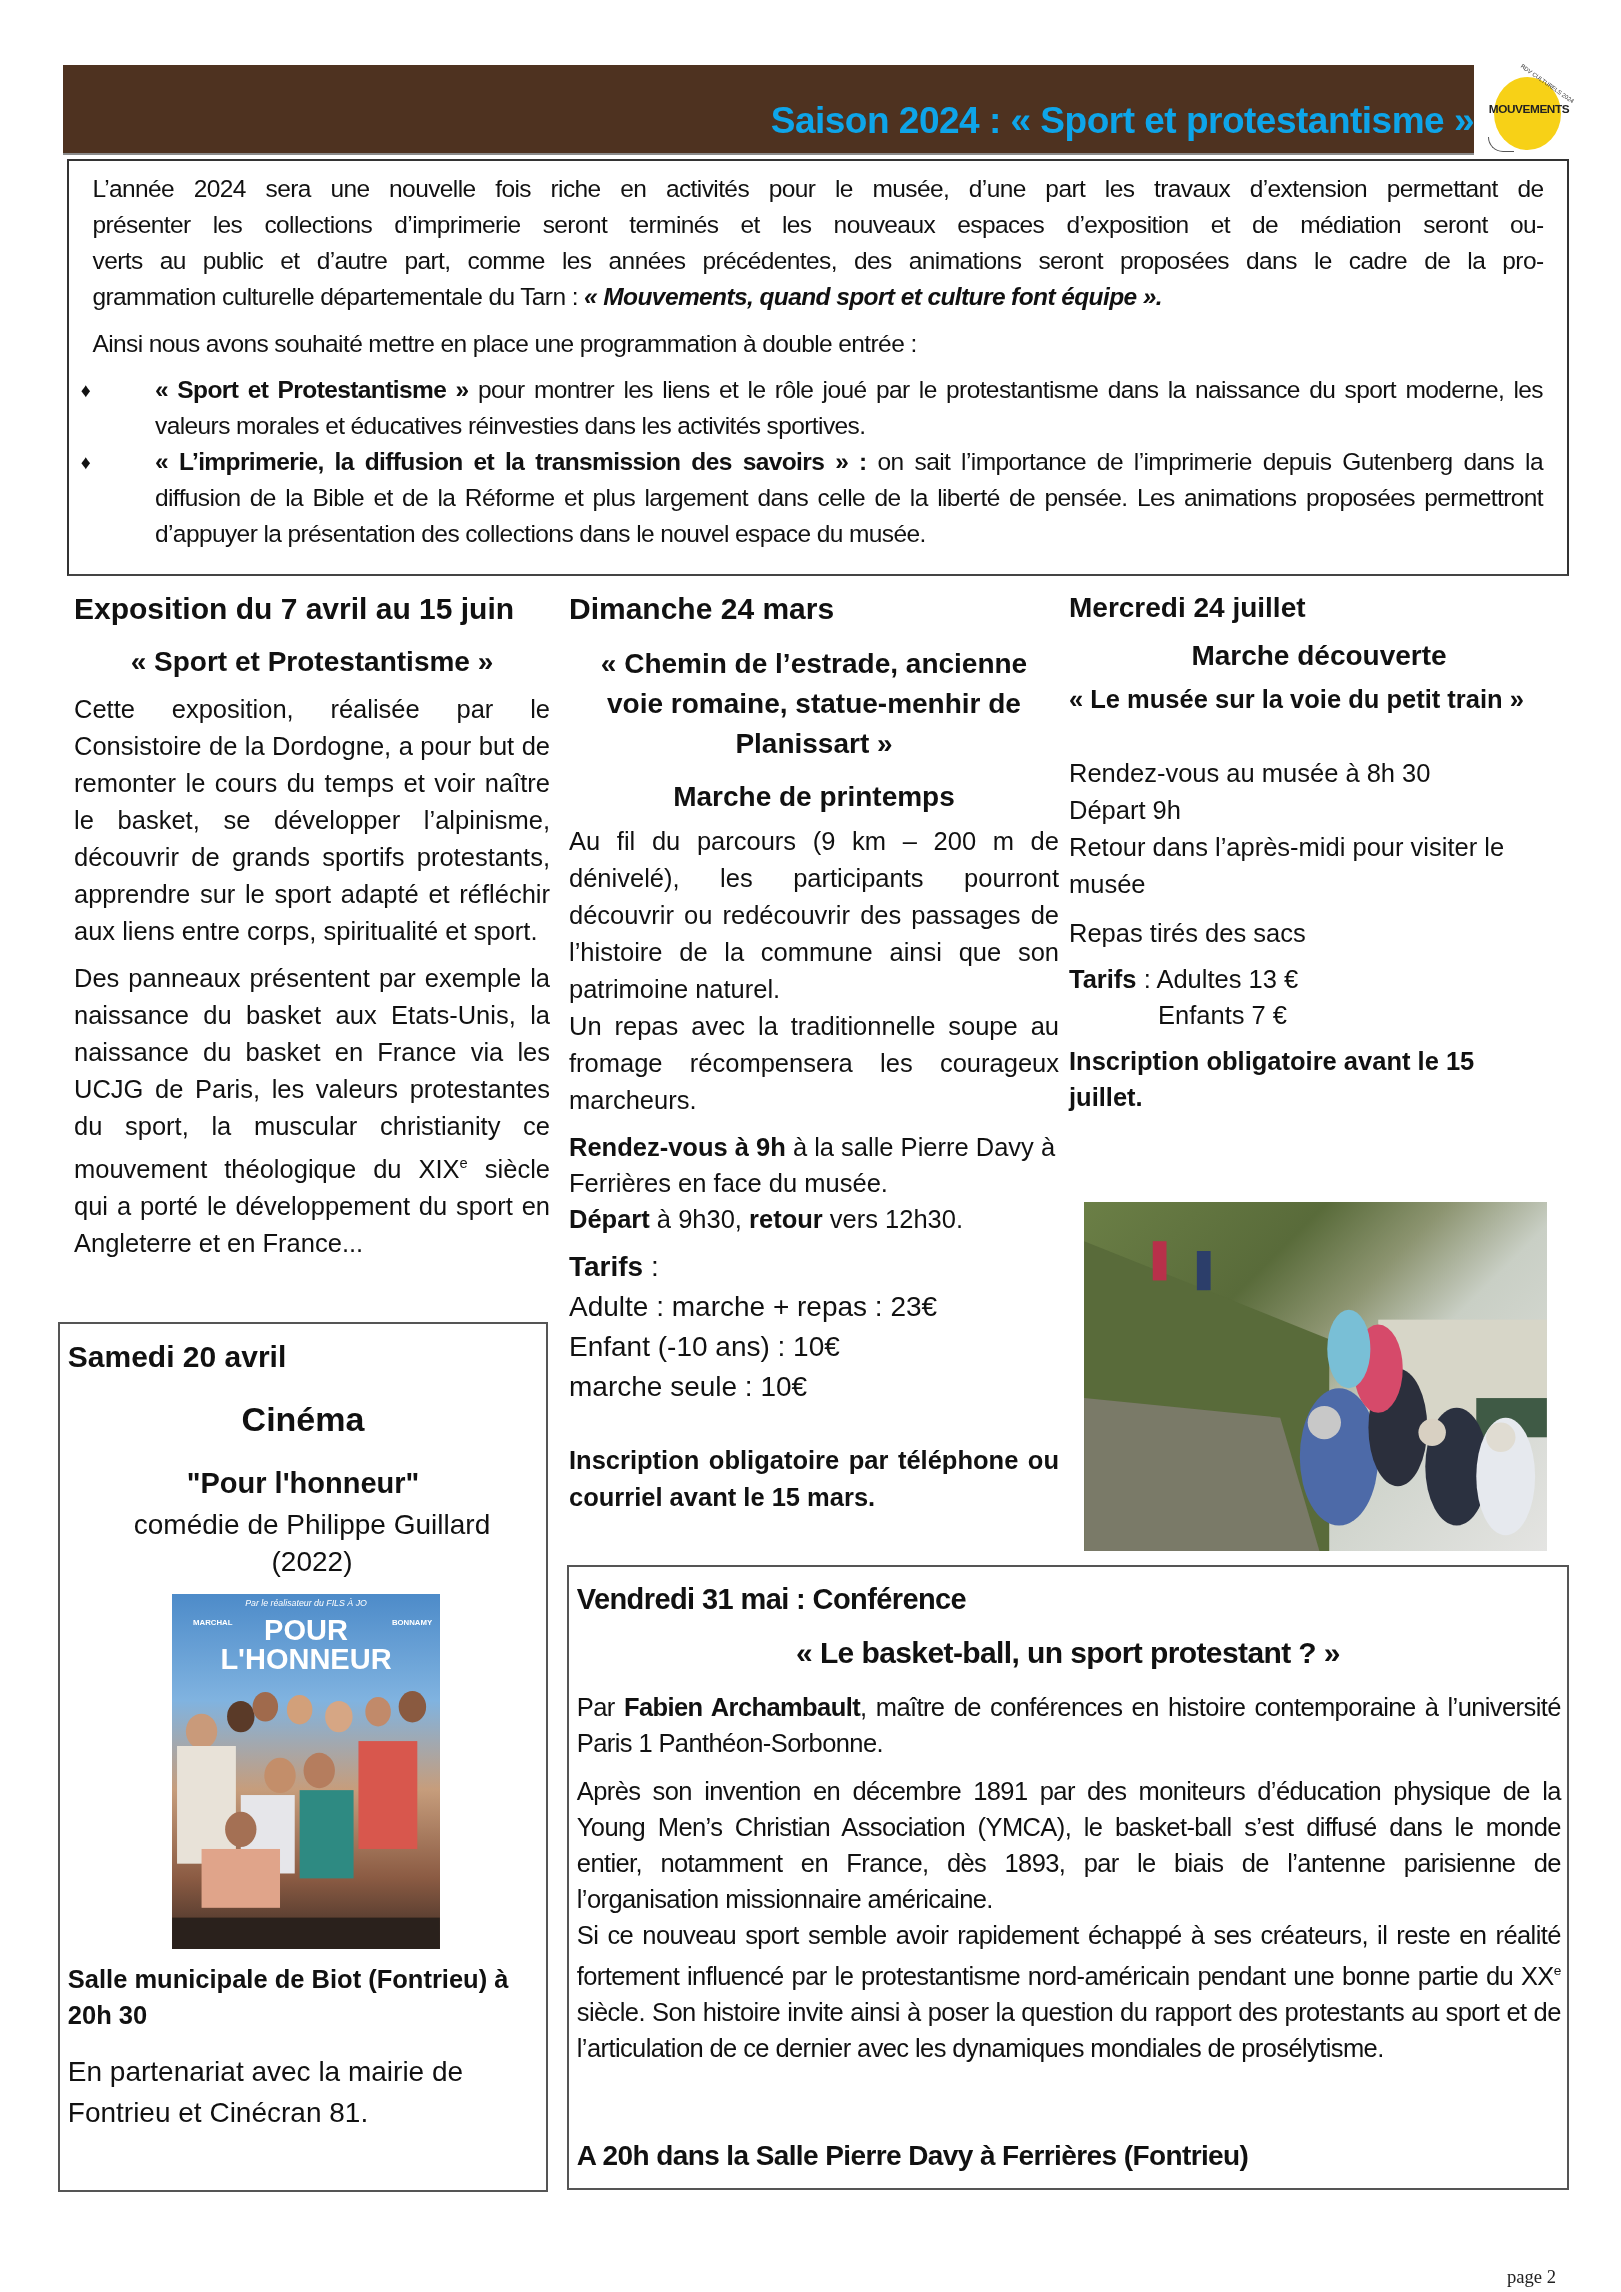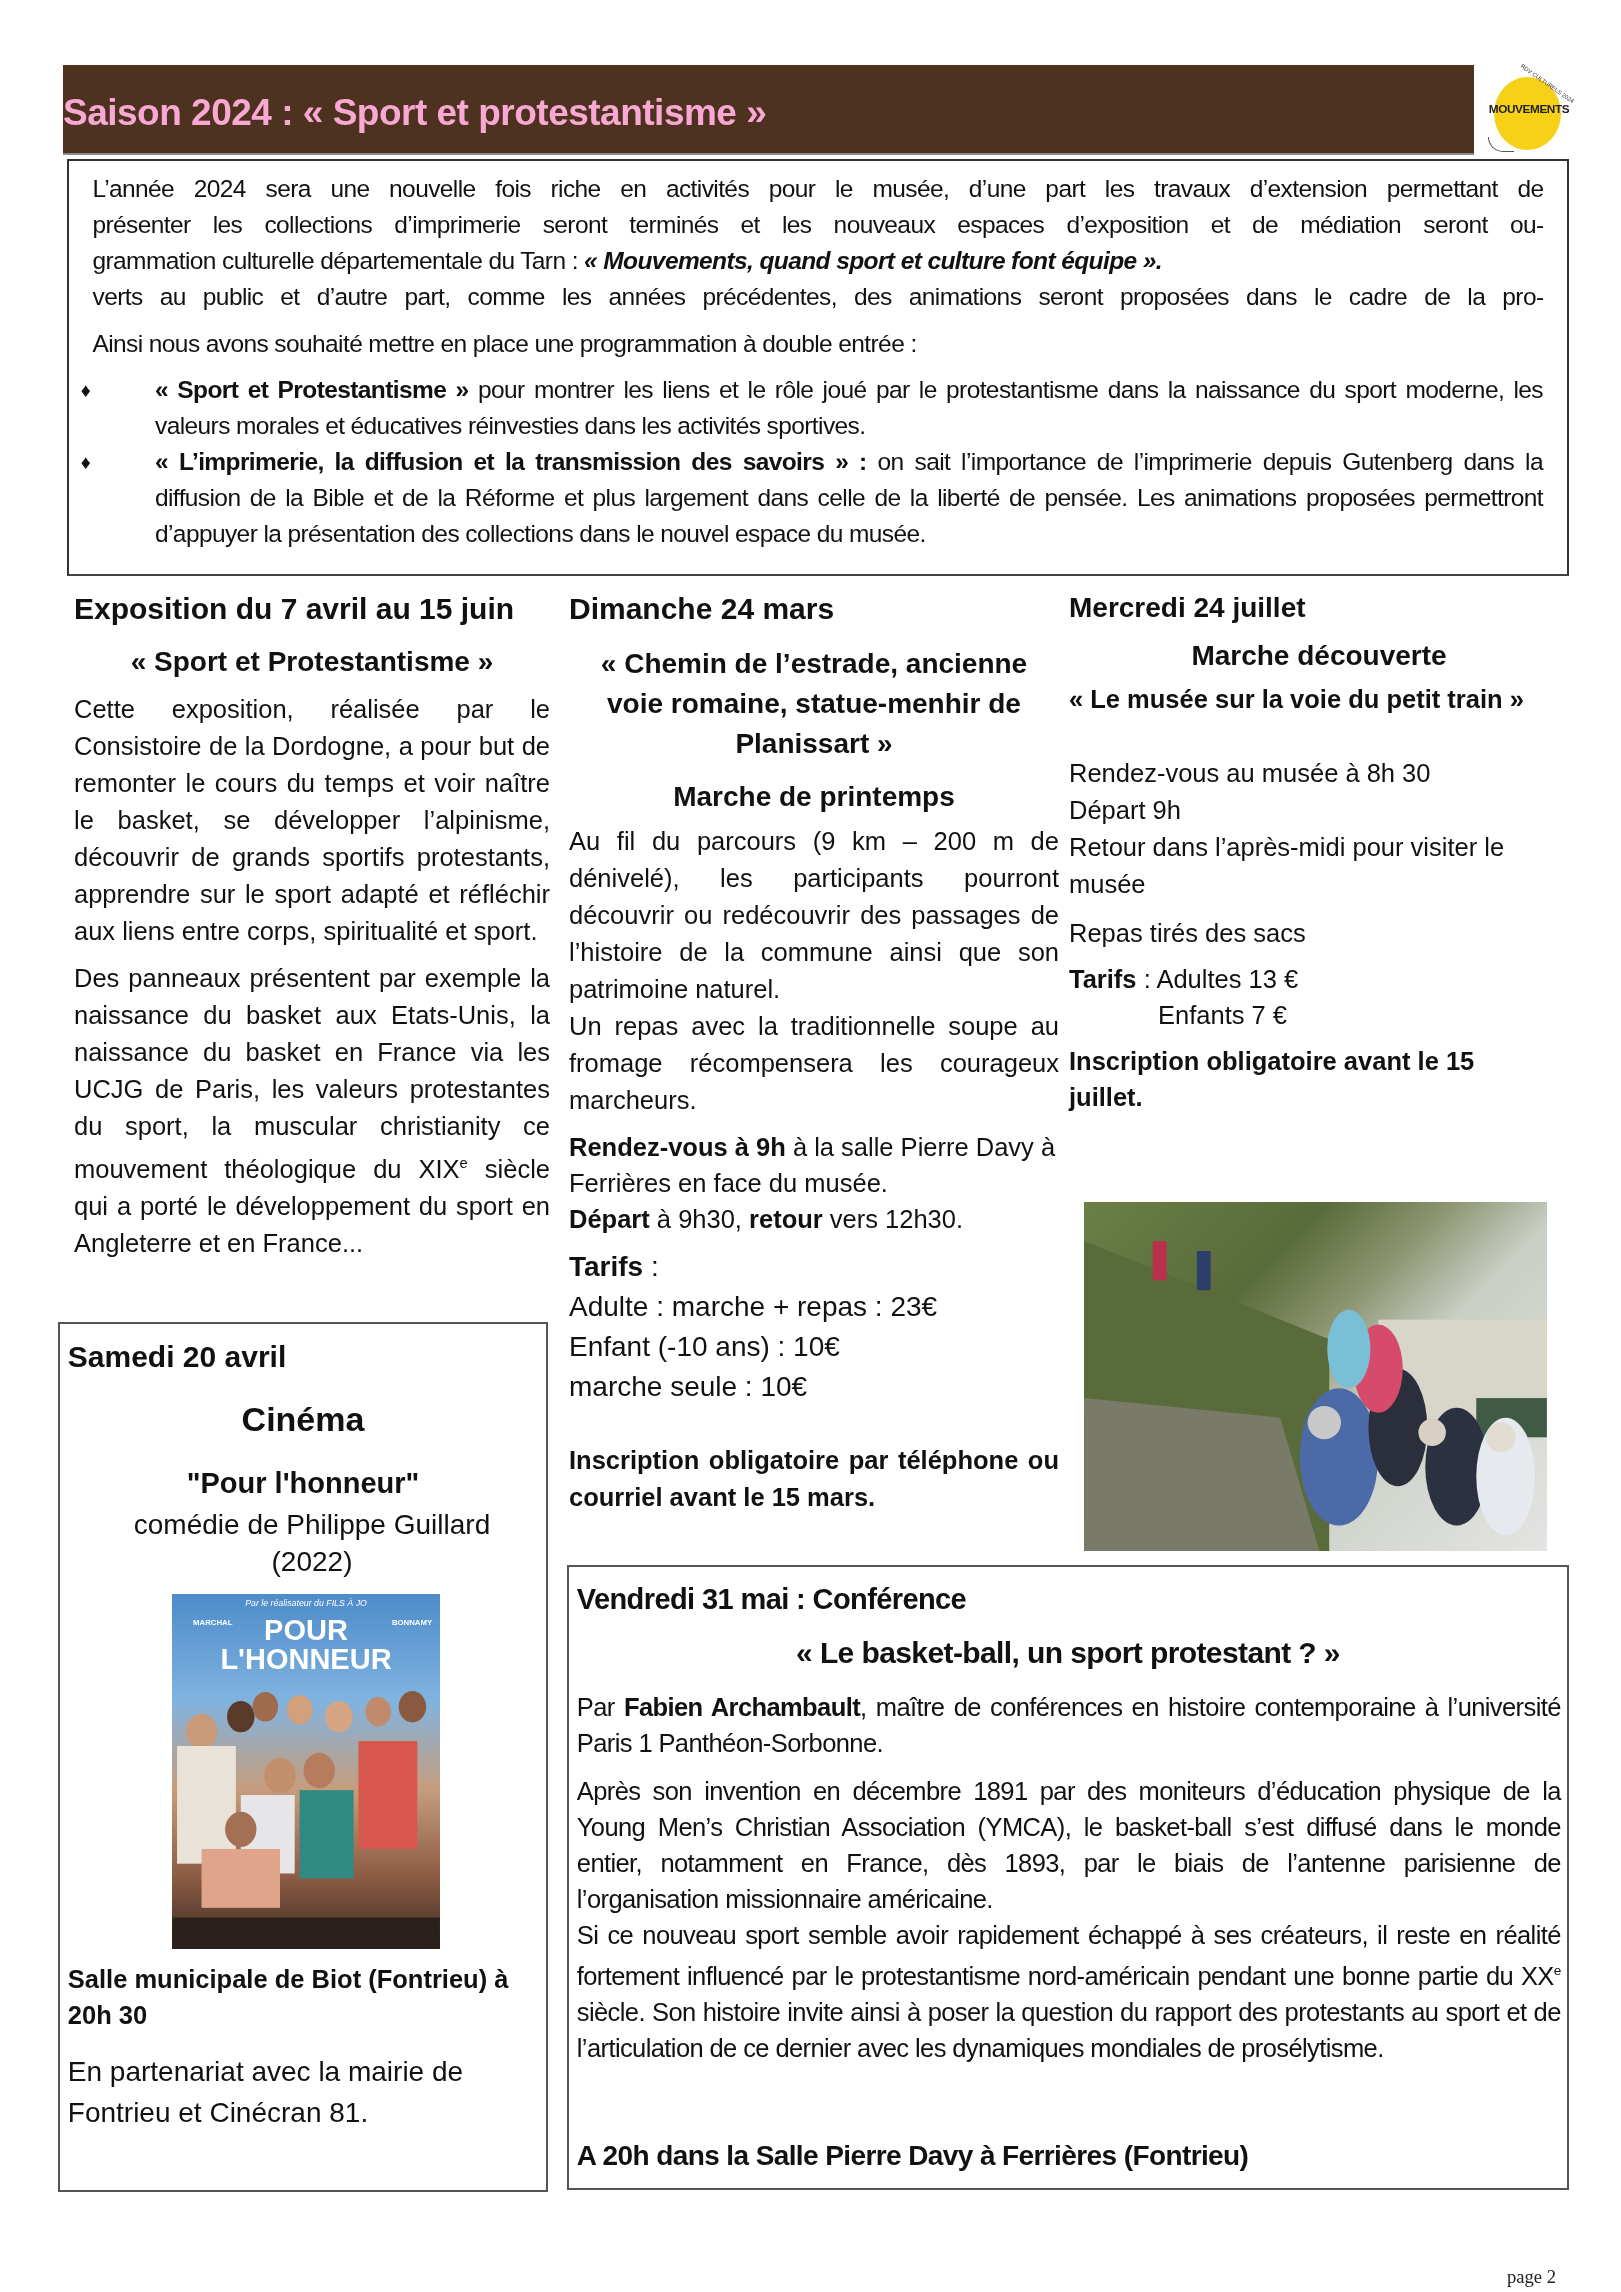--- a/index.html
+++ b/index.html
@@ -5,22 +5,22 @@
   html, body { margin:0; padding:0; background:#ffffff; }
   body { width:1621px; height:2293px; position:relative; overflow:hidden;
          font-family:"Liberation Sans", sans-serif; color:#111; }
   .abs { position:absolute; }
   b, .b { font-weight:bold; }
   .cond { font-family:"Liberation Sans Narrow","Liberation Sans", sans-serif; letter-spacing:-0.6px; }
 
   
   #banner { left:63px; top:65px; width:1411px; height:88px; background:#4e3220;
             border-bottom:2.9px solid #8a8a8a; }
-  #banner-title { left:0; top:4px; width:1411px; height:88px; line-height:88px; text-align:left;
-            color:#f9a8d4; font-weight:bold; font-size:37px; letter-spacing:-0.5px; }
+  #banner-title { left:0; top:12px; width:1411px; height:88px; line-height:88px; text-align:right;
+            color:#0ea5e9; font-weight:bold; font-size:37px; letter-spacing:-0.5px; }
   #logo { left:1478px; top:61px; width:98px; height:94px; }
   #logo .sun { position:absolute; left:15.7px; top:15.7px; width:67px; height:73px; border-radius:50%; background:#f7d117; }
   #logo .word { position:absolute; left:0; top:41px; width:102px; text-align:center; font-size:11.8px; font-weight:bold; color:#222; letter-spacing:-0.4px; }
   #logo .arc { position:absolute; left:45px; top:2px; font-size:5.9px; color:#333; transform:rotate(35deg); transform-origin:left top; white-space:nowrap; }
   #logo .swoosh { position:absolute; left:9.8px; top:76px; width:25.5px; height:13.7px; border-bottom:1px solid #555; border-left:1px solid #555; border-radius:0 0 0 19.6px; }
 
   
   #intro { left:67px; top:159px; width:1502px; height:417px; border:2px solid #333; border-bottom:2.9px solid #444; box-sizing:border-box; }
   #intro p { margin:0; position:absolute; left:23.5px; width:1451px; font-size:24.5px; line-height:36px; text-align:justify; }
   #intro .bullet { position:absolute; left:11.8px; font-size:19.6px; }
@@ -48,22 +48,22 @@
   <div class="sun"></div>
   <div class="arc">RDV CULTURELS 2024</div>
   <div class="word">MOUVEMENTS</div>
   <div class="swoosh"></div>
 </div>
 
 <div id="intro" class="abs cond">
   <p style="top:9.8px;">
     <span style="display:block;text-align-last:justify">L’année 2024 sera une nouvelle fois riche en activités pour le musée,  d’une part les travaux d’extension permettant de</span>
     <span style="display:block;text-align-last:justify">présenter les collections d’imprimerie seront terminés et les nouveaux espaces d’exposition et de médiation seront ou-</span>
+    <span style="display:block;text-align-last:justify">verts au public et d’autre part, comme les années précédentes, des animations seront proposées dans le cadre de la pro-</span>
     <span style="display:block"><span>grammation culturelle départementale du Tarn : </span><b><i>« Mouvements, quand sport et culture font équipe ».</i></b></span>
-    <span style="display:block;text-align-last:justify">verts au public et d’autre part, comme les années précédentes, des animations seront proposées dans le cadre de la pro-</span>
   </p>
   <p style="top:165px;">Ainsi nous  avons souhaité mettre en place une programmation à double entrée :</p>
   <span class="bullet" style="top:218px;">♦</span>
   <div class="btxt" style="top:211px;">
     <b>« Sport et Protestantisme »</b><span> pour montrer les liens et le rôle joué par le protestantisme dans la naissance du sport moderne, les valeurs morales et éducatives réinvesties dans les activités sportives.</span>
   </div>
   <span class="bullet" style="top:290px;">♦</span>
   <div class="btxt" style="top:283px;">
     <b>«  L’imprimerie, la diffusion et la transmission des savoirs » :</b><span> on sait l’importance de l’imprimerie depuis Gutenberg dans la diffusion de la Bible et de la Réforme et plus largement dans celle de la liberté de pensée.  Les animations proposées permettront d’appuyer la présentation des collections dans le nouvel espace du musée.</span>
   </div>

